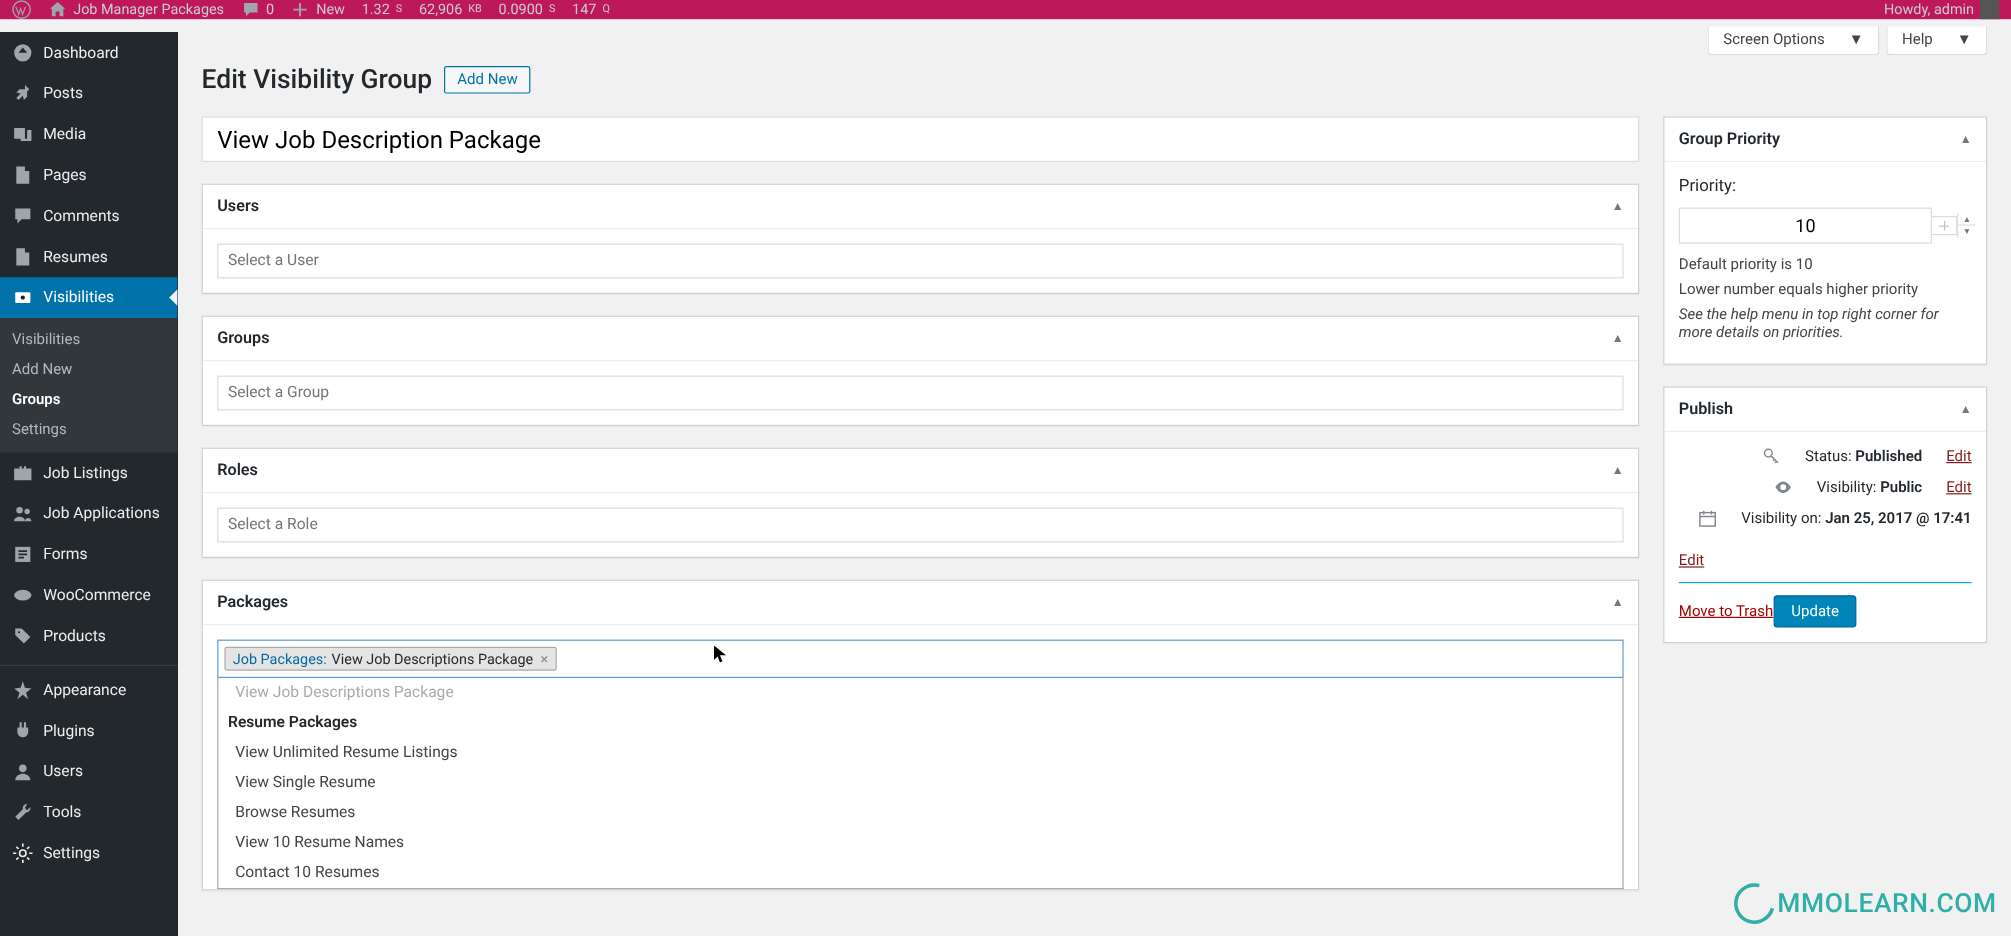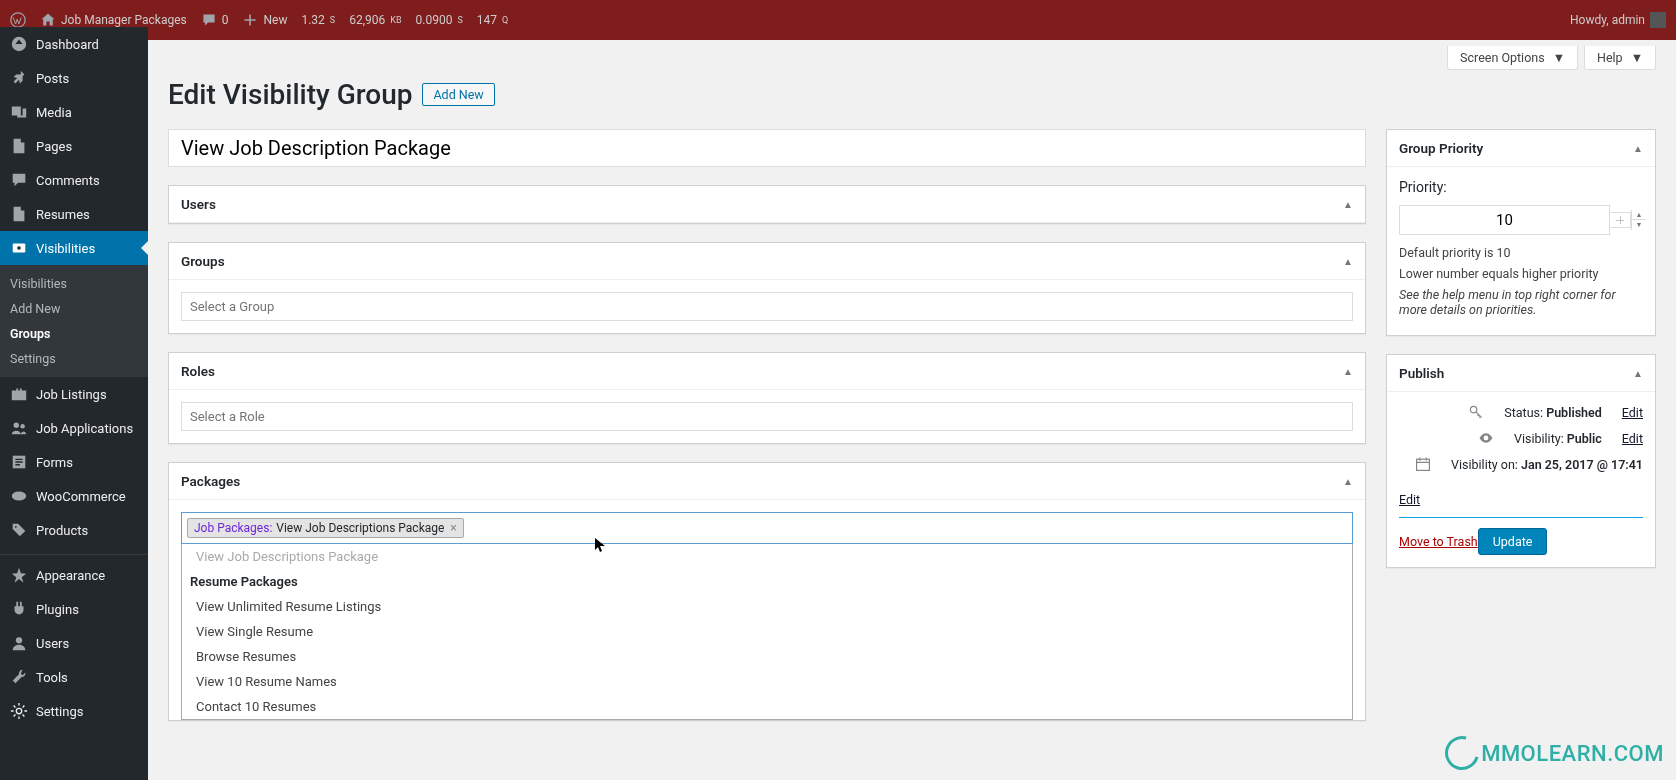--- a/index.html
+++ b/index.html
@@ -1,19 +1,19 @@
 <!DOCTYPE html>
 <html><head>
 <meta charset="utf-8">
 <style>
 * { margin: 0; padding: 0; box-sizing: border-box; font-family: -apple-system, BlinkMacSystemFont, "Segoe UI", Roboto, sans-serif; }
 body { background: #f1f1f1; color: #23282d; font-size: 13px; }
 
 
-.admin-bar { background: #7f1d1d; color: #ccc; height: 40px; display: flex; align-items: center; padding: 0 10px; font-size: 12px; justify-content: space-between; }
+.admin-bar { background: #be185d; color: #ccc; height: 16px; display: flex; align-items: center; padding: 0 10px; font-size: 12px; justify-content: space-between; }
 .admin-bar-left, .admin-bar-right { display: flex; align-items: center; gap: 14px; }
 .admin-bar-item { display: flex; align-items: center; gap: 5px; cursor: pointer; }
 .admin-bar svg { width: 16px; height: 16px; fill: #a0a5aa; }
 .admin-avatar { width: 16px; height: 16px; background: #555; display: inline-block; }
 .stat-s { font-size: 9px; }
 
 
 .admin-sidebar { position: fixed; top: 27px; left: 0; width: 148px; background: #23282d; height: calc(100vh - 27px); color: #eee; overflow-y: auto; }
 .menu-item { display: flex; align-items: center; gap: 8px; padding: 8px 10px; font-size: 13px; color: #eee; cursor: pointer; position: relative; }
 .menu-item.current { background: #0073aa; color: #fff; }
@@ -21,43 +21,43 @@
 .submenu { background: #32373c; padding: 6px 0; }
 .submenu-item { padding: 5px 10px 5px 10px; font-size: 12.5px; color: #b4b9be; cursor: pointer; }
 .submenu-item.current { color: #fff; font-weight: 600; }
 .menu-separator { height: 5px; border-bottom: 1px solid #393939; margin: 3px 0; }
 .menu-icon { width: 18px; height: 18px; fill: #a0a5aa; flex-shrink: 0; }
 .menu-item.current .menu-icon { fill: #fff; }
 
 
 .content { margin-left: 148px; padding: 0 20px 20px 20px; }
 .screen-options-bar { display: flex; justify-content: flex-end; gap: 6px; padding-top: 6px; }
-.screen-tab { background: #fff; border: 1px solid #ddd; border-top: none; padding: 4px 12px; font-size: 12.5px; color: #444; cursor: pointer; border-radius: 0 0 3px 3px; display: flex; align-items: center; gap: 8px; }
+.screen-tab { background: #fff; border: 1px solid #ddd; border-top: none; padding: 4px 12px; font-size: 12.5px; color: #444; cursor: pointer; border-radius: 0 0 3px 3px; display: flex; align-items: center; gap: 20px; }
 
 .page-header { display: flex; align-items: center; gap: 10px; margin: 8px 0 18px 0; }
-.page-title { font-size: 28px; font-weight: 500; color: #23282d; }
+.page-title { font-size: 22px; font-weight: 500; color: #23282d; }
 .add-new-btn { border: 1px solid #0073aa; color: #0073aa; background: #f7f7f7; padding: 3px 10px; font-size: 12.5px; border-radius: 2px; cursor: pointer; }
 
 .cols { display: flex; gap: 20px; align-items: flex-start; }
 .col-main { flex: 1; min-width: 0; }
 .col-side { width: 270px; flex-shrink: 0; }
 
 .title-input { width: 100%; padding: 6px 12px; font-size: 20px; border: 1px solid #ddd; background: #fff; margin-bottom: 18px; }
 
 .postbox { background: #fff; border: 1px solid #ccd0d4; margin-bottom: 18px; box-shadow: 0 1px 1px rgba(0,0,0,.04); }
 .postbox-header { padding: 10px 12px; border-bottom: 1px solid #eee; display: flex; justify-content: space-between; align-items: center; cursor: pointer; }
 .postbox-header h2 { font-size: 13.5px; font-weight: 600; }
 .postbox-body { padding: 12px; }
 .toggle-indicator { font-size: 10px; color: #72777c; }
 
 .select-input { width: 100%; padding: 6px 8px; border: 1px solid #ddd; font-size: 13px; color: #888; }
 
 .chips-input { border: 1px solid #5b9dd9; padding: 5px; display: flex; flex-wrap: wrap; gap: 4px; }
 .chip { background: #e4e4e4; border: 1px solid #aaa; border-radius: 2px; padding: 2px 6px; font-size: 12px; display: flex; align-items: center; gap: 4px; }
-.chip-prefix { color: #6d28d9; }
+.chip-prefix { color: #0369a1; }
 .chip-remove { cursor: pointer; color: #888; margin-left: 2px; }
 
 .dropdown { border: 1px solid #aaa; border-top: none; background: #fff; max-height: 240px; overflow-y: auto; position: relative; }
 .dropdown-item { padding: 5px 14px; font-size: 13px; color: #444; cursor: pointer; }
 .dropdown-item.disabled { color: #aaa; }
 .dropdown-group { padding: 5px 8px; font-size: 13px; font-weight: 600; color: #23282d; }
 
 
 .priority-label { font-size: 14px; margin-bottom: 10px; }
 .priority-row { display: flex; align-items: center; margin-bottom: 10px; }
@@ -67,21 +67,21 @@
 .priority-spin { display: flex; flex-direction: column; border-left: 1px solid #ddd; }
 .spin-btn { width: 14px; height: 10px; display: flex; align-items: center; justify-content: center; font-size: 7px; color: #777; cursor: pointer; }
 .spin-btn:first-child { border-bottom: 1px solid #ddd; }
 .help-text { font-size: 12.5px; color: #444; margin-bottom: 6px; }
 .help-text.italic { font-style: italic; }
 
 
 .pub-row { display: flex; align-items: center; gap: 20px; font-size: 12.5px; margin-bottom: 10px; justify-content: flex-end; }
 .pub-icon { width: 16px; height: 16px; fill: #82878c; flex-shrink: 0; }
 .pub-value { font-weight: 600; }
-.pub-edit { color: #0f172a; text-decoration: underline; cursor: pointer; }
+.pub-edit { color: #7f1d1d; text-decoration: underline; cursor: pointer; }
 .pub-actions { border-top: 1px solid #0ea5e9; padding: 10px 0 0; margin-top: 10px; display: flex; align-items: center; }
 .trash-link { color: #a00; text-decoration: underline; cursor: pointer; font-size: 12.5px; }
 .update-btn { background: #0085ba; border: 1px solid #006799; color: #fff; padding: 5px 14px; border-radius: 3px; font-size: 12.5px; cursor: pointer; }
 
 .cursor-arrow { position: absolute; left: 595px; top: 538px; width: 12px; height: 16px; pointer-events: none; }
 
 .watermark { position: fixed; right: 12px; bottom: 10px; font-size: 22px; color: #1aa89e; font-weight: 500; letter-spacing: .5px; opacity: .9; display: flex; align-items: center; gap: 2px; }
 .watermark-logo { width: 34px; height: 34px; border: 3px solid #1aa89e; border-radius: 50%; border-right-color: transparent; transform: rotate(-30deg); }
 </style>
 </head>
@@ -277,20 +277,21 @@
 
   <div class="cols">
     <div class="col-main">
       <input class="title-input" value="View Job Description Package" style="">
 
       <div class="postbox">
         <div class="postbox-header">
             <h2>Users</h2>
             <span class="toggle-indicator">▲</span>
           </div>
+        <div class="postbox-body"><input class="select-input" placeholder="Select a User" style=""></div>
       </div>
 
       <div class="postbox">
         <div class="postbox-header">
             <h2>Groups</h2>
             <span class="toggle-indicator">▲</span>
           </div>
         <div class="postbox-body"><input class="select-input" placeholder="Select a Group" style=""></div>
       </div>
 

